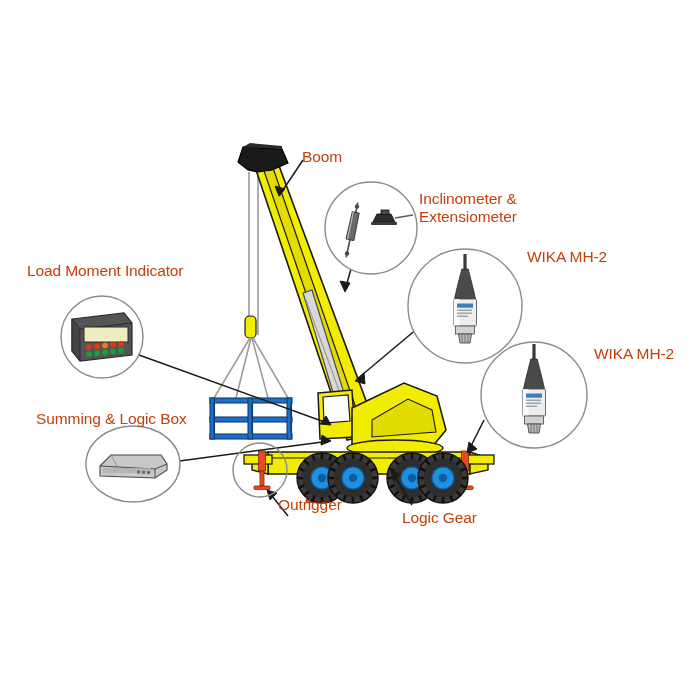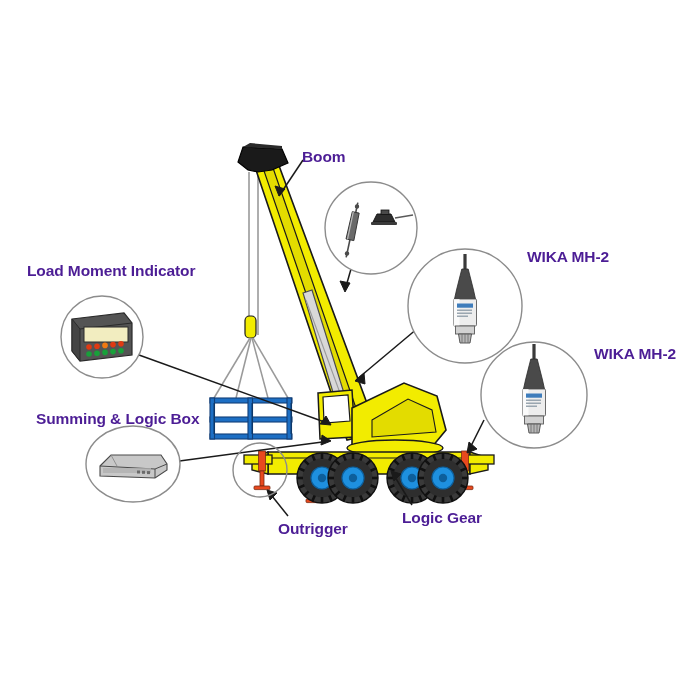--- a/index.html
+++ b/index.html
@@ -21,33 +21,33 @@
   }
   #scene {
     position: absolute;
     left: 0;
     top: 0;
     width: 700px;
     height: 700px;
   }
   .label {
     position: absolute;
-    font-weight: bold;
-    color: #4c1d95;
+    font-weight: normal;
+    color: #c2410c;
     white-space: pre;
     line-height: 1.18;
     letter-spacing: -0.1px;
   }
   .lbl-boom        { left: 302px; top: 148px; font-size: 15.5px; }
   .lbl-incl        { left: 419px; top: 190px; font-size: 15.5px; }
   .lbl-wika1       { left: 527px; top: 248px; font-size: 15.5px; }
   .lbl-wika2       { left: 594px; top: 345px; font-size: 15.5px; }
   .lbl-lmi         { left: 27px;  top: 262px; font-size: 15.5px; }
   .lbl-summing     { left: 36px;  top: 410px; font-size: 15.5px; }
-  .lbl-outrigger   { left: 278px; top: 520px; font-size: 15.5px; text-align: right; }
+  .lbl-outrigger   { left: 278px; top: 496px; font-size: 15.5px; text-align: right; }
   .lbl-rotex       { left: 402px; top: 509px; font-size: 15.5px; }
 </style>
 </head>
 <body>
 
 <div id="diagram-root">
 
   <svg id="scene" viewBox="0 0 700 700">
     <defs>
       <g id="wika-sensor">
@@ -301,20 +301,22 @@
       </g>
     </g>
 
     <g>
       <circle cx="260" cy="470" r="27" fill="none" stroke="#8c8c8c" stroke-width="1.4"></circle>
     </g>
 
   </svg>
 
   <div class="label lbl-boom">Boom</div>
+  <div class="label lbl-incl">Inclinometer &amp;
+Extensiometer</div>
   <div class="label lbl-wika1">WIKA MH-2</div>
   <div class="label lbl-wika2">WIKA MH-2</div>
   <div class="label lbl-lmi">Load Moment Indicator</div>
   <div class="label lbl-summing">Summing &amp; Logic Box</div>
   <div class="label lbl-outrigger">Outrigger</div>
   <div class="label lbl-rotex">Logic Gear</div>
 
 </div>
 
 </body></html>

